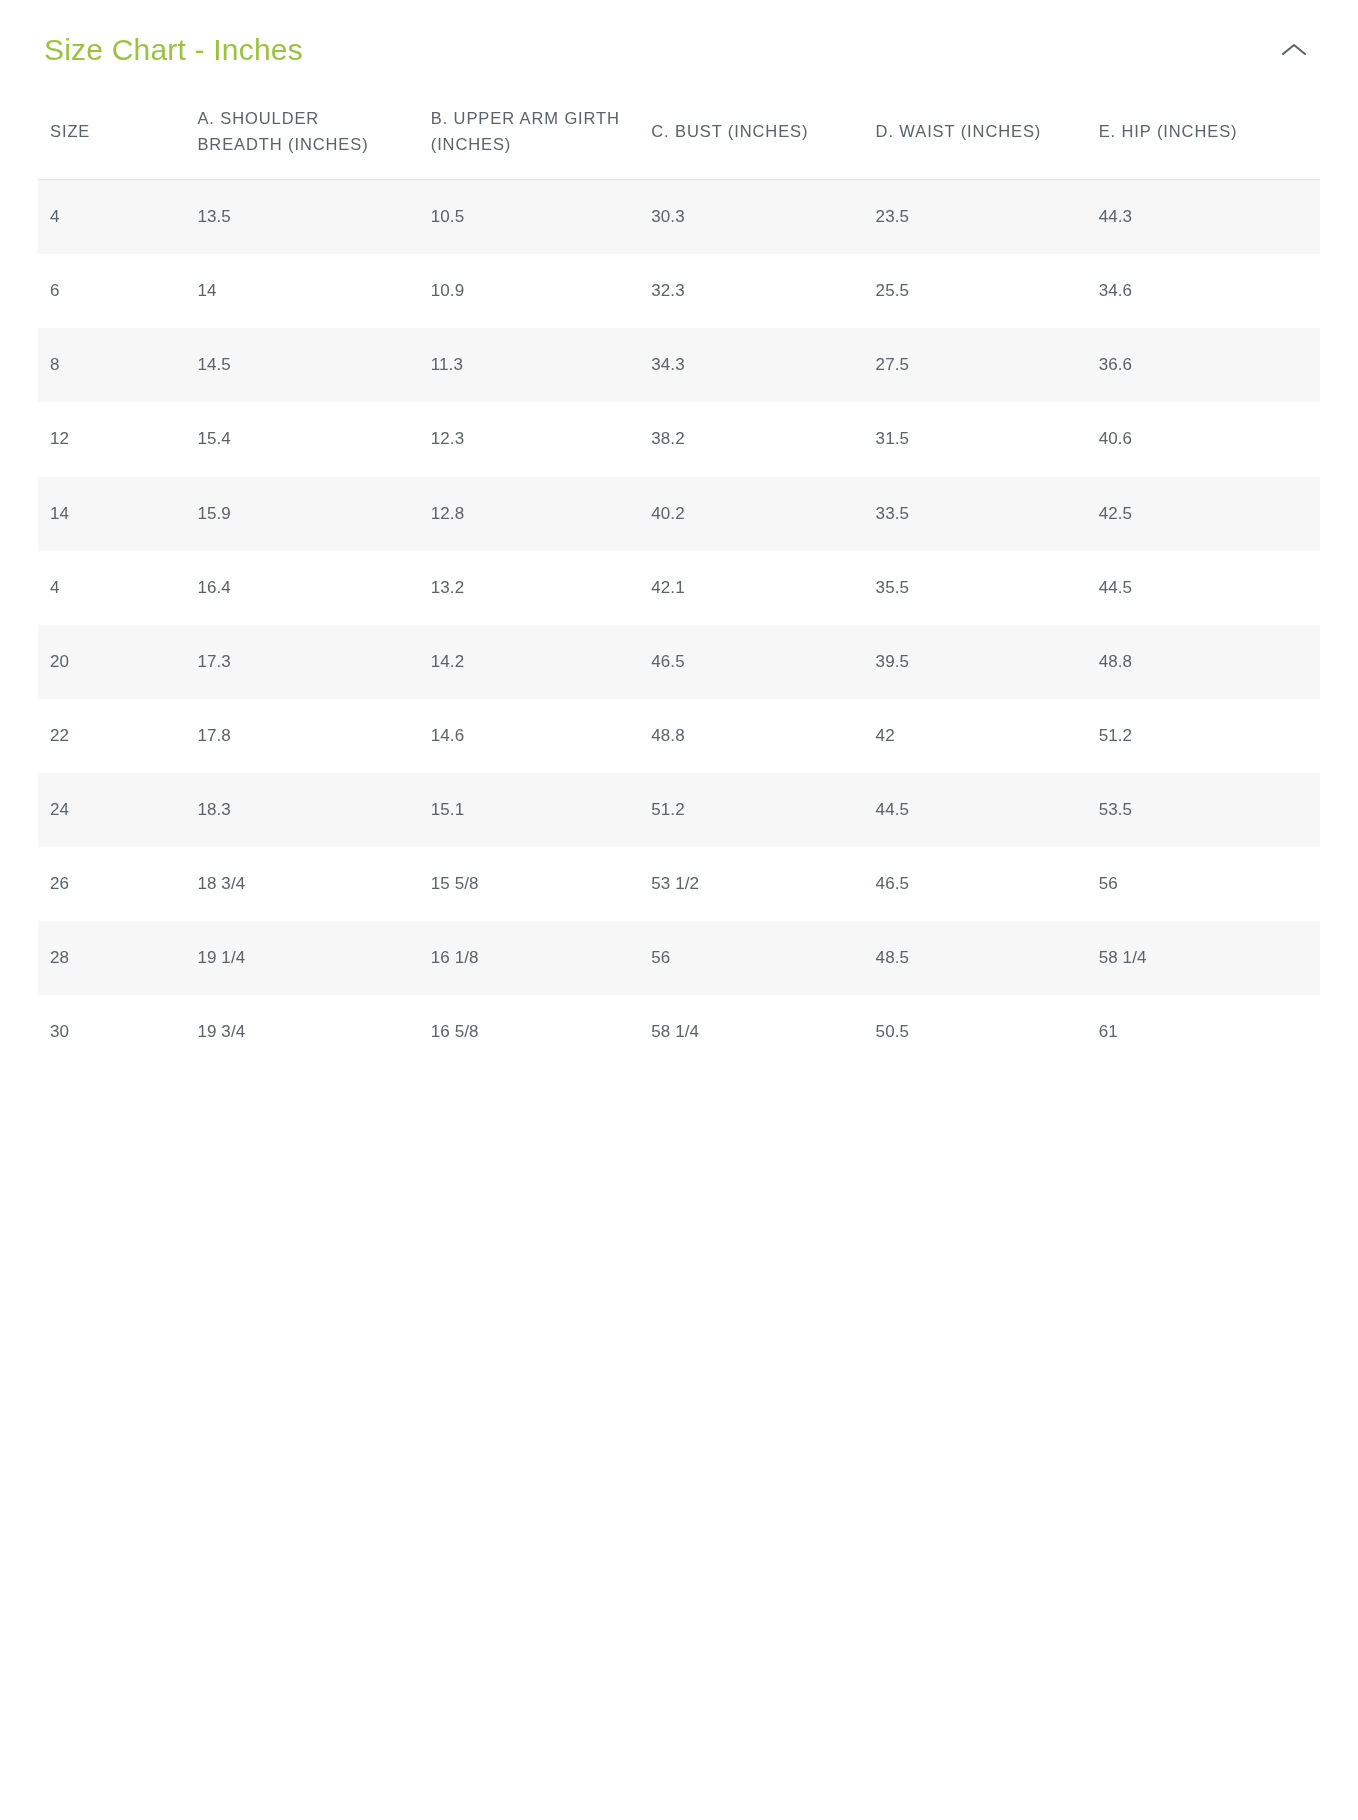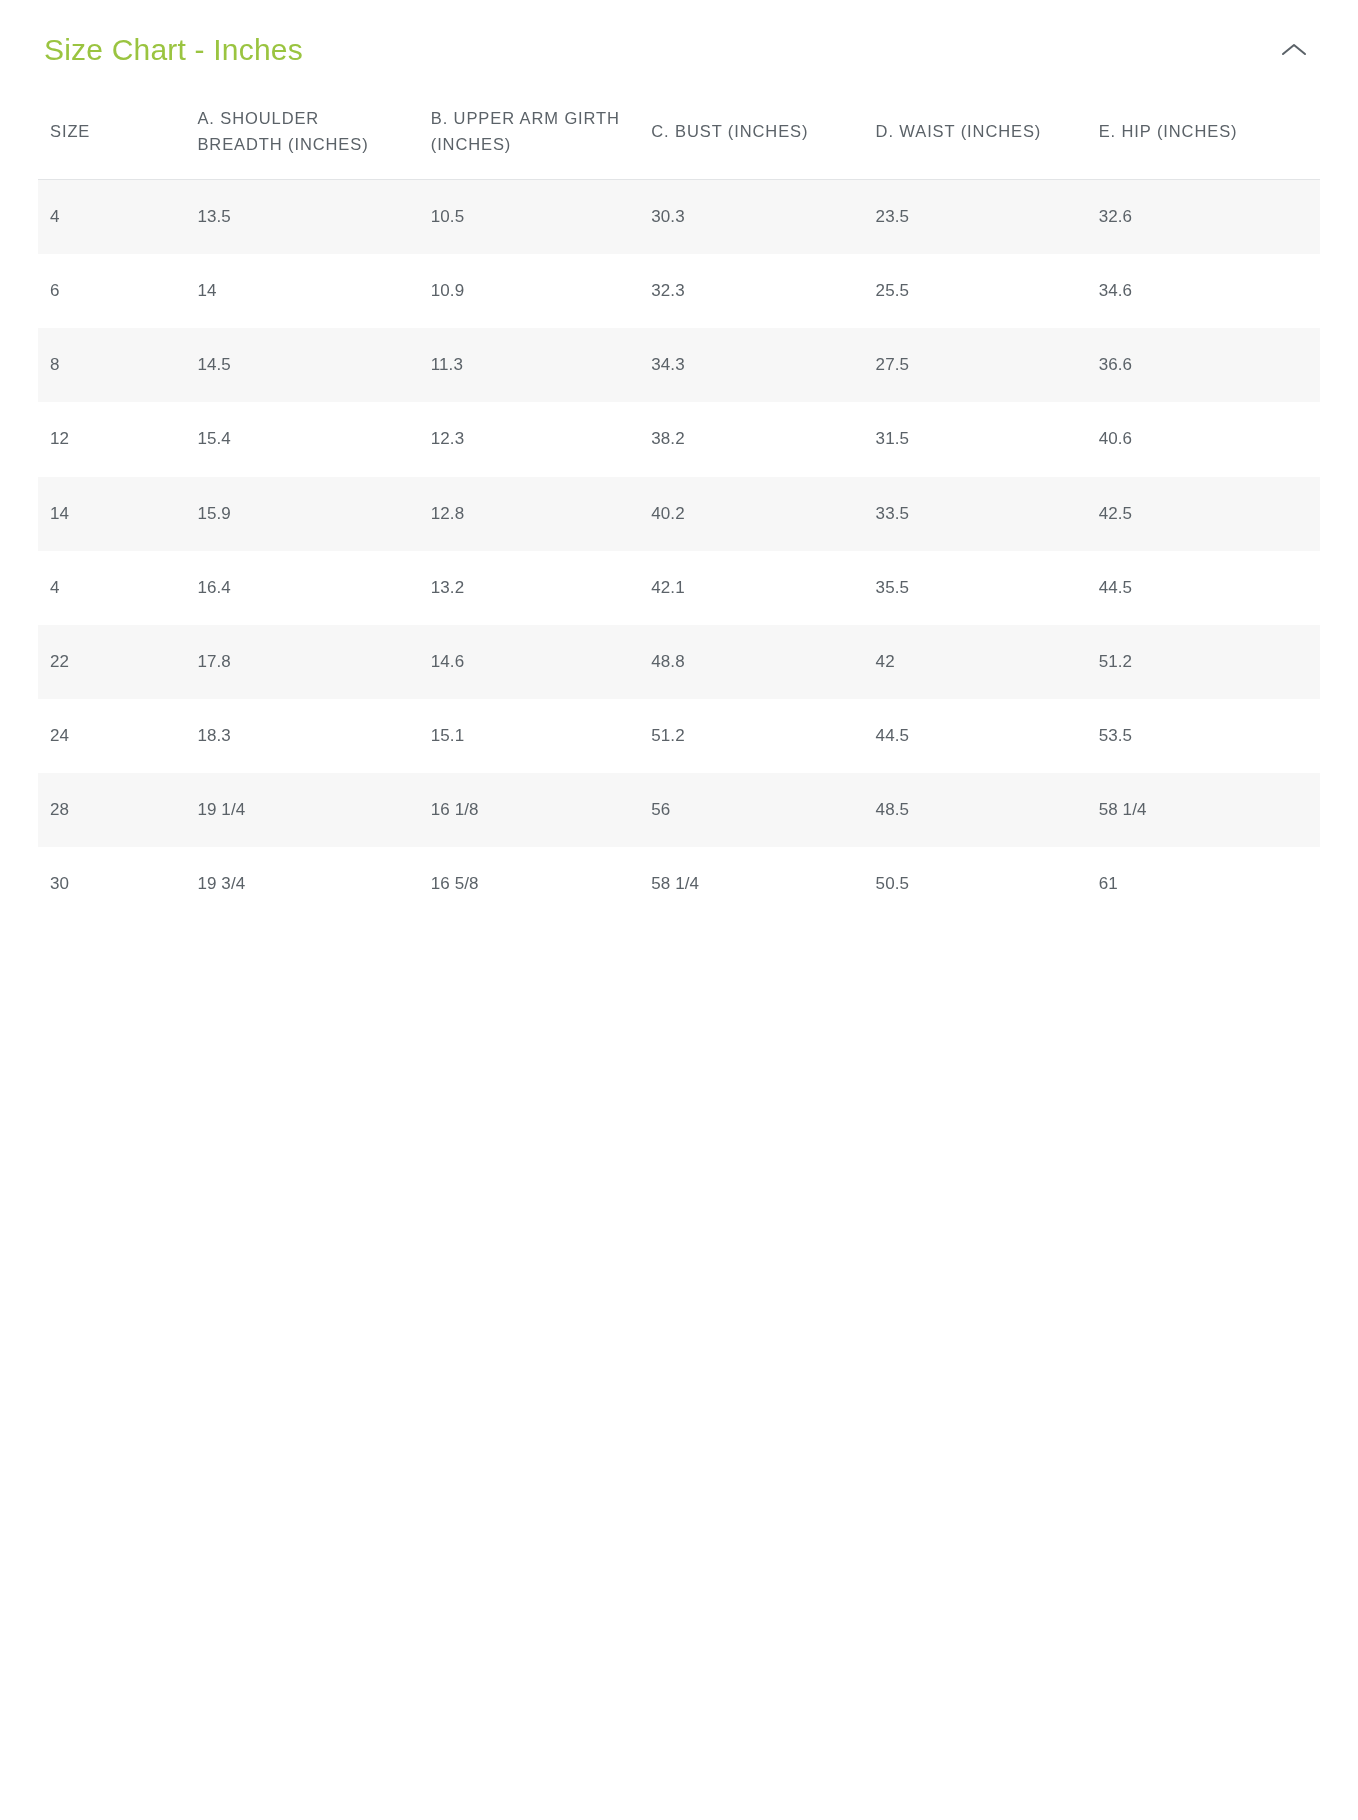--- a/index.html
+++ b/index.html
@@ -130,21 +130,21 @@
           <th>E. HIP (INCHES)</th>
         </tr>
       </thead>
       <tbody>
         <tr>
           <td>4</td>
           <td>13.5</td>
           <td>10.5</td>
           <td>30.3</td>
           <td>23.5</td>
-          <td>32.6</td>
+          <td>44.3</td>
         </tr>
         <tr>
           <td>6</td>
           <td>14</td>
           <td>10.9</td>
           <td>32.3</td>
           <td>25.5</td>
           <td>34.6</td>
         </tr>
         <tr>
@@ -173,36 +173,52 @@
         </tr>
         <tr>
           <td>4</td>
           <td>16.4</td>
           <td>13.2</td>
           <td>42.1</td>
           <td>35.5</td>
           <td>44.5</td>
         </tr>
         <tr>
+          <td>20</td>
+          <td>17.3</td>
+          <td>14.2</td>
+          <td>46.5</td>
+          <td>39.5</td>
+          <td>48.8</td>
+        </tr>
+        <tr>
           <td>22</td>
           <td>17.8</td>
           <td>14.6</td>
           <td>48.8</td>
           <td>42</td>
           <td>51.2</td>
         </tr>
         <tr>
           <td>24</td>
           <td>18.3</td>
           <td>15.1</td>
           <td>51.2</td>
           <td>44.5</td>
           <td>53.5</td>
         </tr>
         <tr>
+          <td>26</td>
+          <td>18 3/4</td>
+          <td>15 5/8</td>
+          <td>53 1/2</td>
+          <td>46.5</td>
+          <td>56</td>
+        </tr>
+        <tr>
           <td>28</td>
           <td>19 1/4</td>
           <td>16 1/8</td>
           <td>56</td>
           <td>48.5</td>
           <td>58 1/4</td>
         </tr>
         <tr>
           <td>30</td>
           <td>19 3/4</td>

